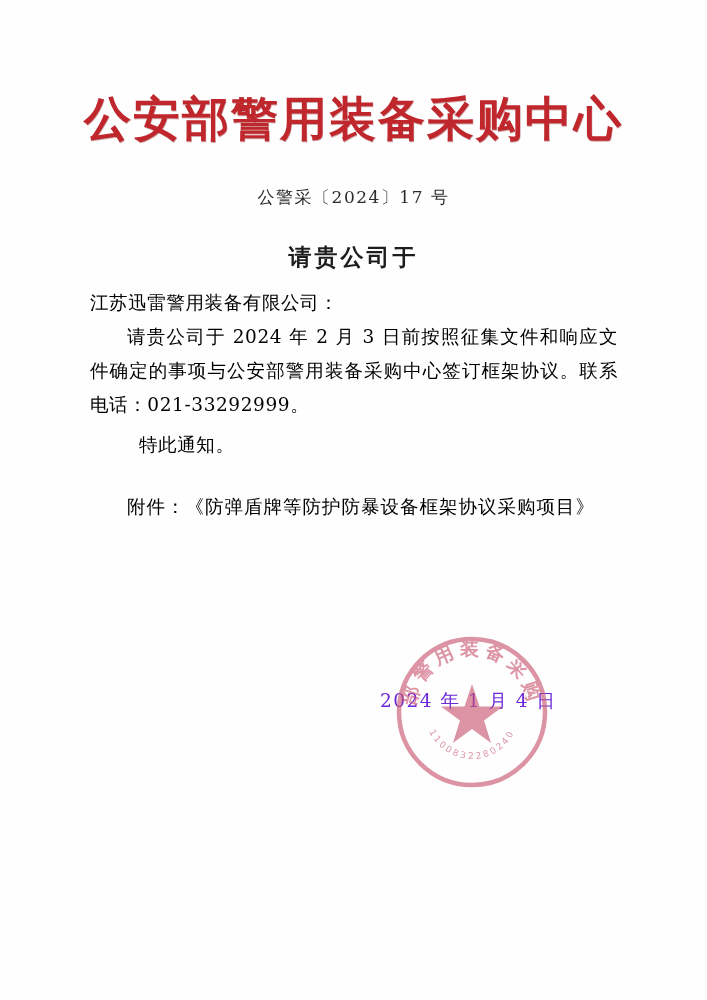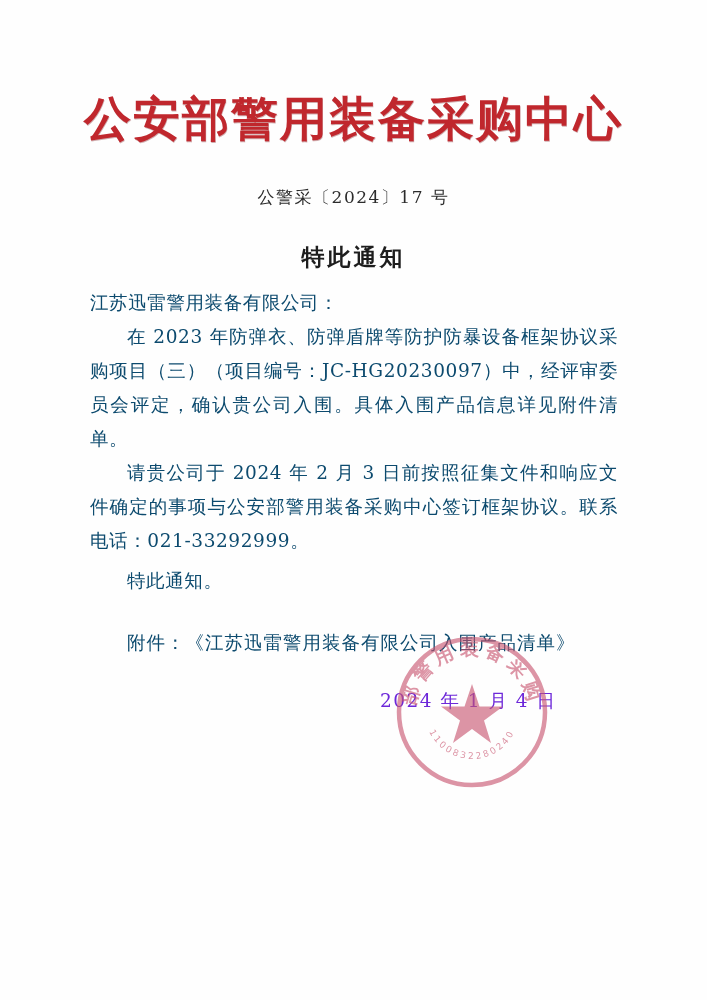--- a/index.html
+++ b/index.html
@@ -66,39 +66,39 @@
   }
   
   .body-block {
     position: absolute;
     top: 286px;
     left: 90px;
     width: 528px;
     font-family: "DejaVu Serif", "Liberation Serif", serif;
     font-size: 18.5px;
     line-height: 34px;
-    color: #0c4a6e;
+    color: #000000;
     letter-spacing: 0.6px;
   }
   .recipient {
     text-align: left;
     white-space: nowrap;
   }
   .para {
     text-align: justify;
     text-justify: inter-ideograph;
     text-indent: 2em;
     margin: 0;
   }
   .para.gap {
     margin-top: 0px;
   }
   .notice-line {
     text-indent: 2em;
-    margin: 0;
+    margin: 12px;
     margin-top: 6px;
   }
   .attachment {
     margin-top: 28px;
     text-indent: 2em;
     letter-spacing: 1px;
   }
   
   .sign-area {
     position: absolute;
@@ -134,32 +134,31 @@
 <body>
 
 <div class="page">
 
   <div class="doc-header">
     <div class="org-title">公安部警用装备采购中心</div>
   </div>
 
   <div class="doc-number">公警采〔2024〕17 号</div>
 
-  <div class="doc-title">特此通知</div>
+  <div class="doc-title">请贵公司于</div>
 
   <div class="body-block">
     <div class="recipient">江苏迅雷警用装备有限公司：</div>
 
-    <p class="para">在 2023 年防弹衣、防弹盾牌等防护防暴设备框架协议采购项目（三）（项目编号：JC-HG20230097）中，经评审委员会评定，确认贵公司入围。具体入围产品信息详见附件清单。</p>
 
     <p class="para gap">请贵公司于 2024 年 2 月 3 日前按照征集文件和响应文件确定的事项与公安部警用装备采购中心签订框架协议。联系电话：021-33292999。</p>
 
     <p class="notice-line">特此通知。</p>
 
-    <div class="attachment">附件：《江苏迅雷警用装备有限公司入围产品清单》</div>
+    <div class="attachment">附件：《防弹盾牌等防护防暴设备框架协议采购项目》</div>
   </div>
 
   <div class="sign-area">
     <div class="sign-date">2024 年 1 月 4 日</div>
   </div>
 
   <div class="seal">
     <svg width="160" height="160" viewBox="0 0 160 160" xmlns="http://www.w3.org/2000/svg">
       <defs>
         <path id="arcTop" d="M 23,80 A 57,57 0 0 1 137,80" fill="none"></path>

